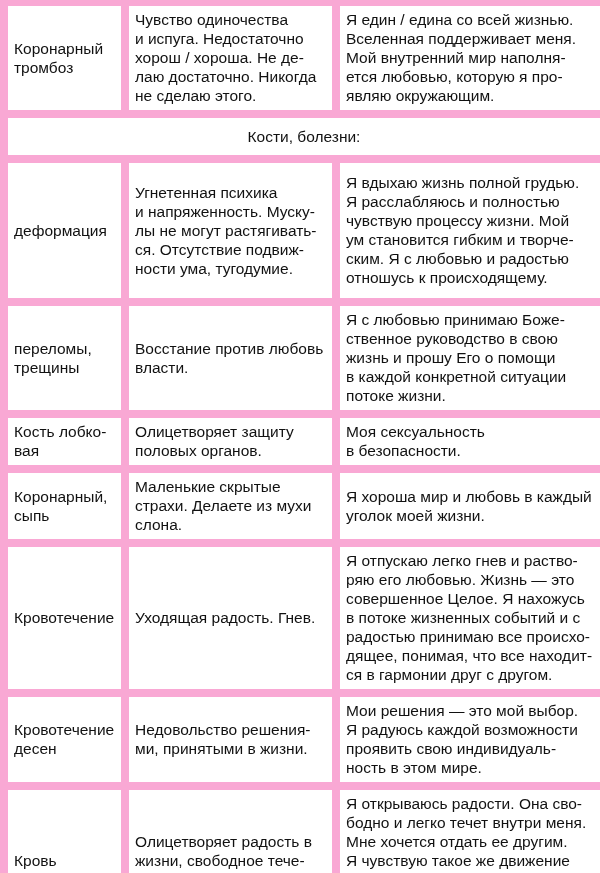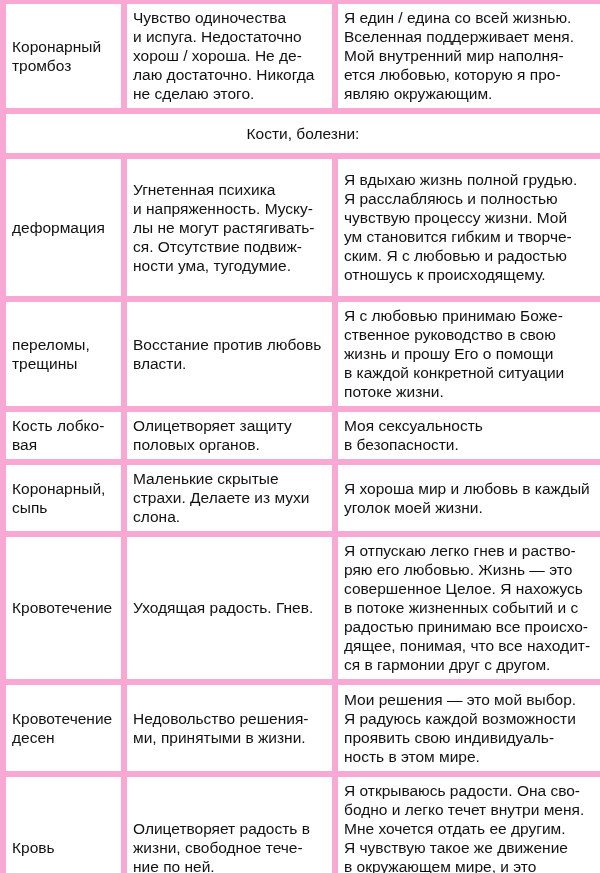--- a/index.html
+++ b/index.html
@@ -8,21 +8,21 @@
     position: absolute; left: 0; top: -2px;
     width: 600px;
     border-collapse: collapse;
     table-layout: fixed;
     font-family: "Liberation Sans", sans-serif;
     font-size: 15.5px;
     line-height: 19px;
     color: #111111;
   }
   .doc-table td {
-    border: 6px solid #f9a8d4;
+    border: 8px solid #f9a8d4;
     vertical-align: middle;
     padding: 4px 6px 5px 6px;
     white-space: pre-line;
   }
   .doc-table td.c1 { width: 107px; margin-top: 40px; }
   .doc-table td.c2 { width: 197px; }
   .doc-table td.c3 { }
   .doc-table td.section { text-align: center; padding: 0; }
 </style>
 </head>

